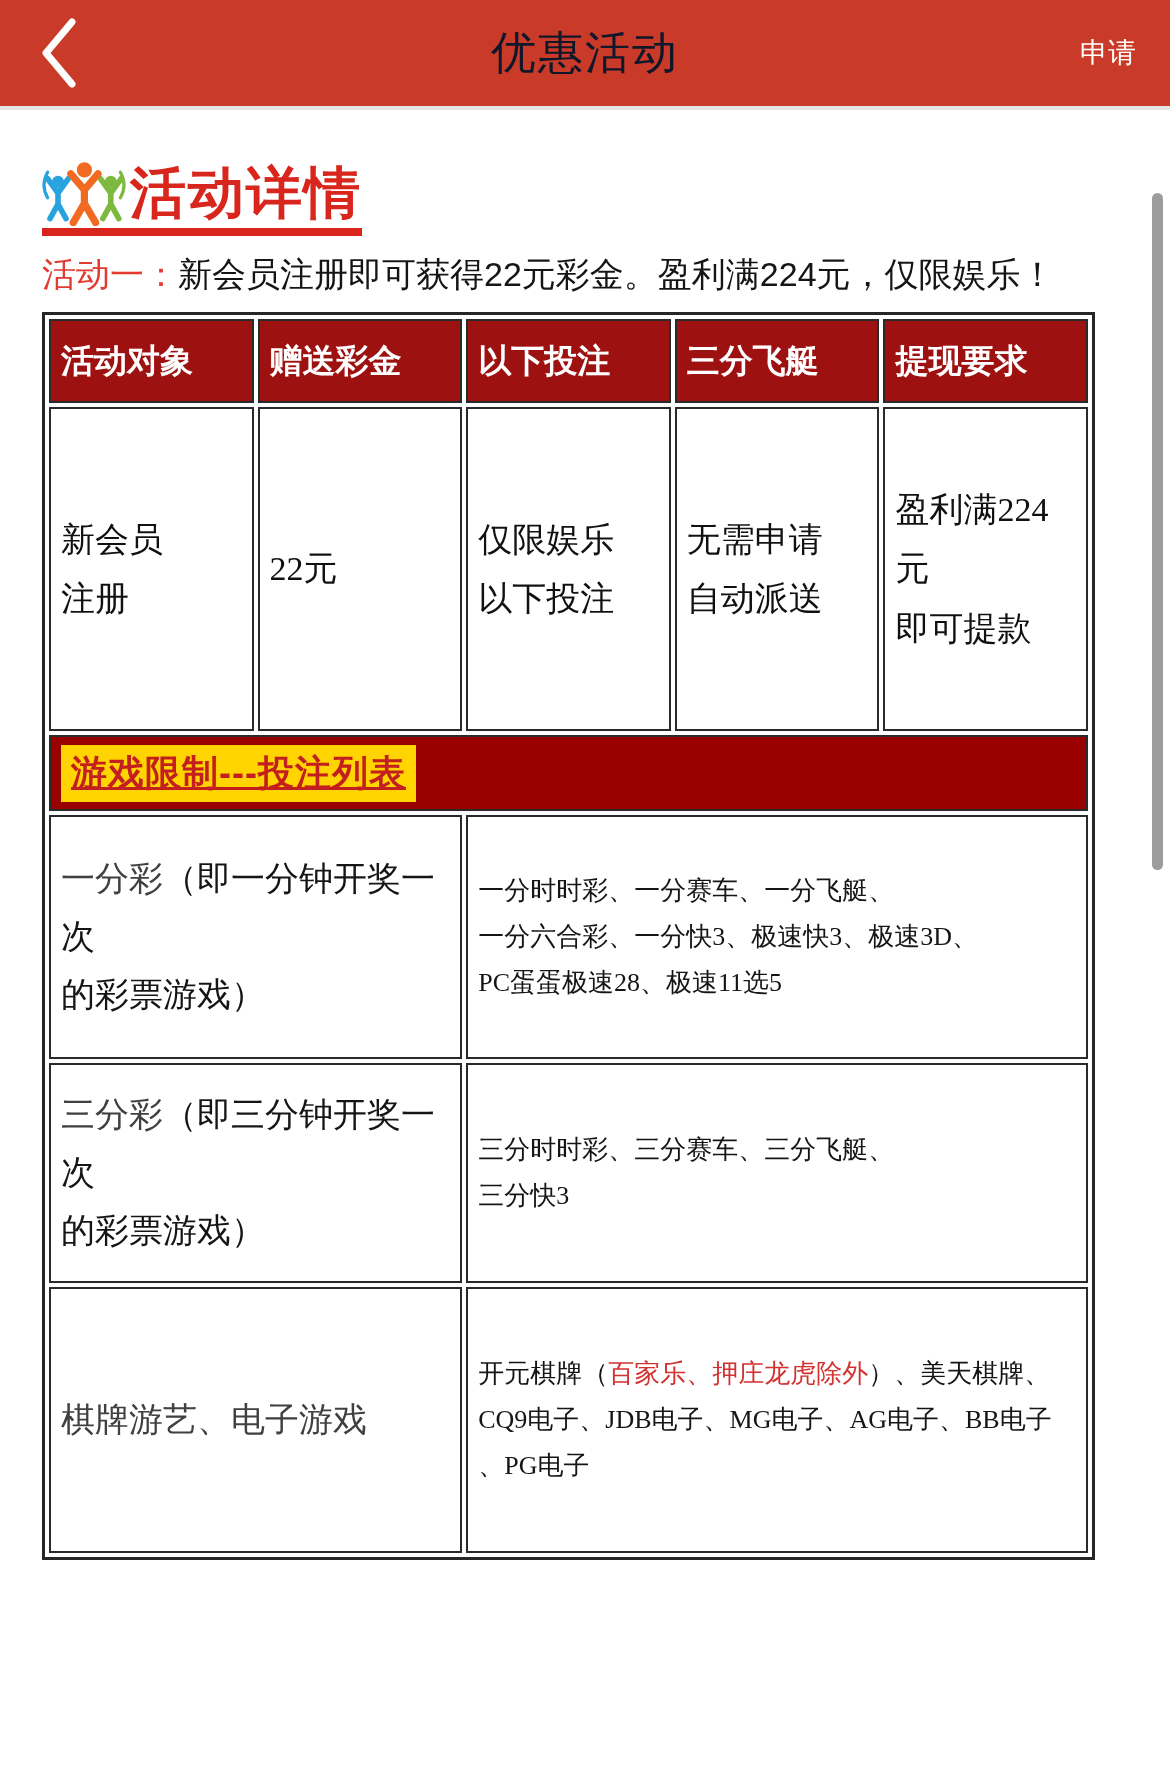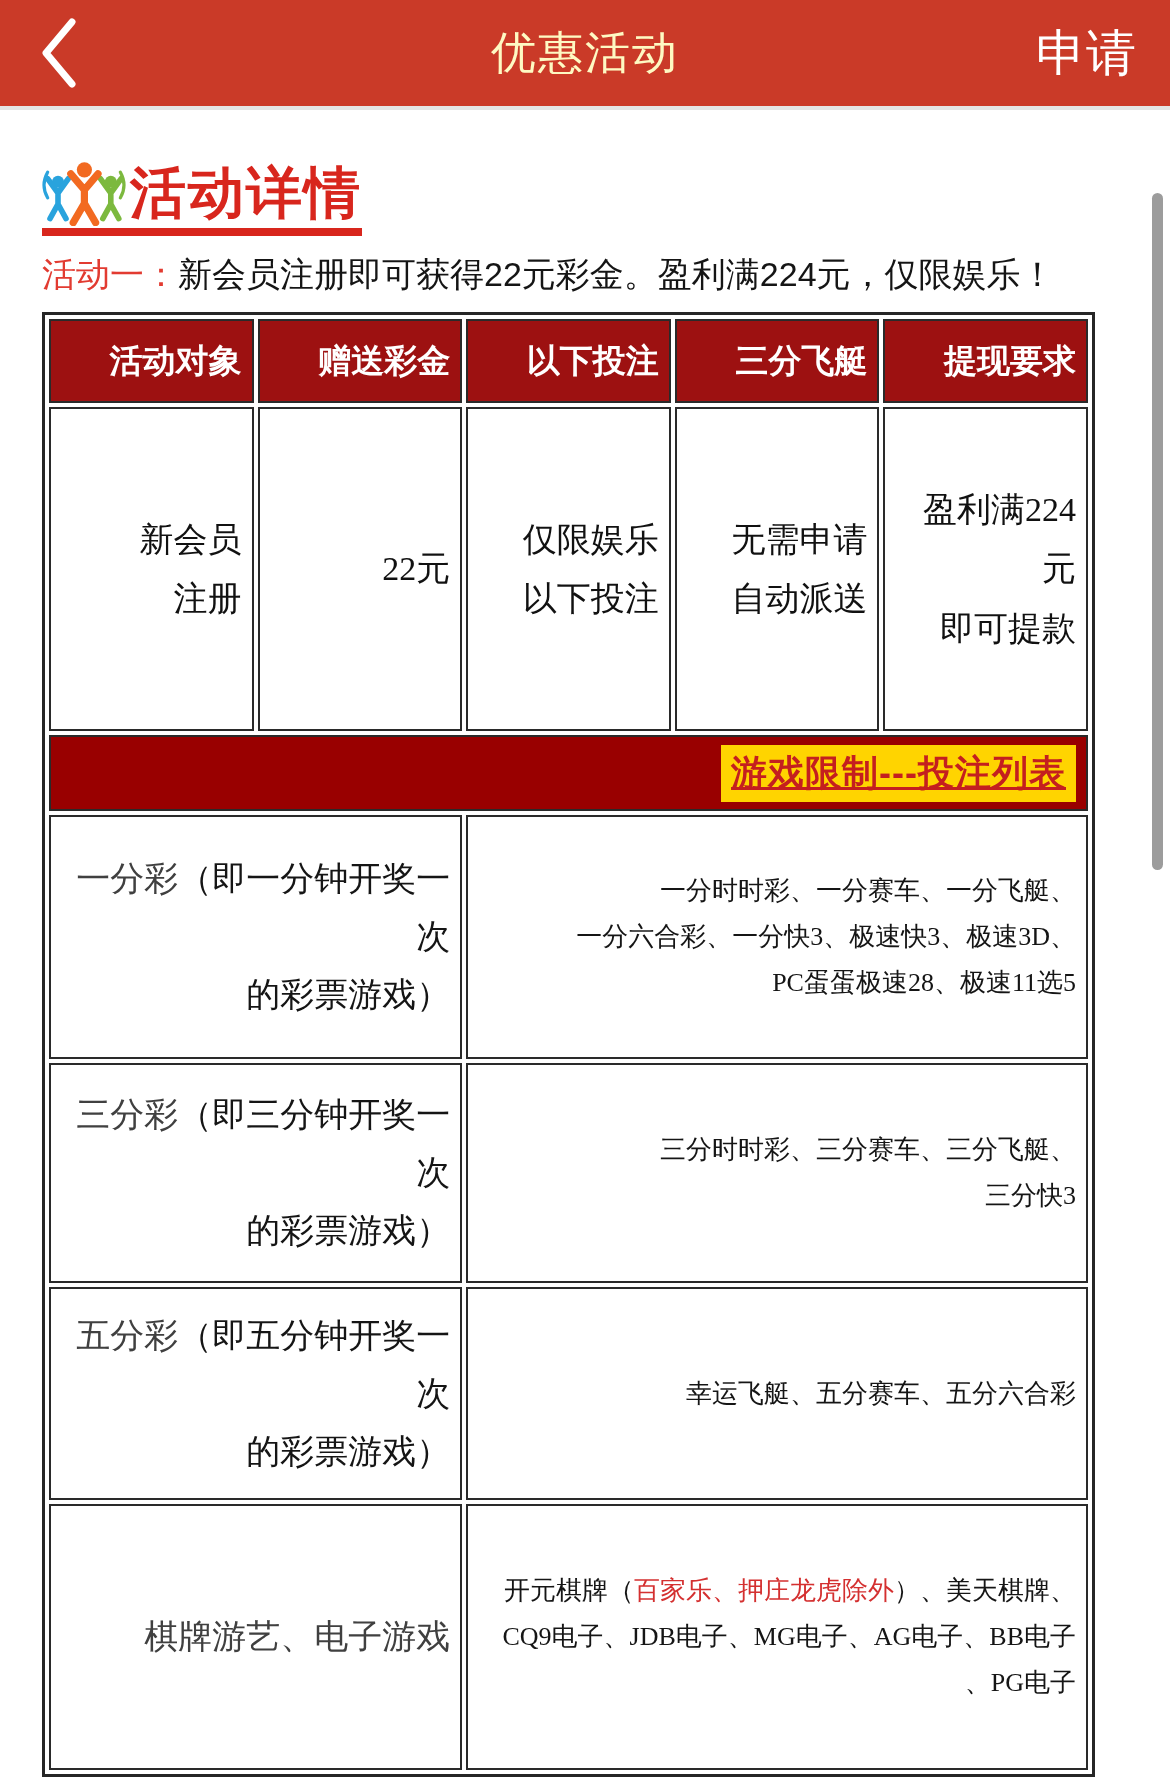--- a/index.html
+++ b/index.html
@@ -10,24 +10,24 @@
   
   .topbar {
     height:106px; background:#ca3a28; position:relative;
     display:flex; align-items:center; justify-content:center;
     border-bottom:4px solid #e4e4e4;
   }
   .topbar .back {
     position:absolute; left:34px; top:16px; width:48px; height:74px;
     background:transparent; border:none; cursor:pointer; padding:0;
   }
-  .topbar .title { color:#fef9c3; font-size:45px; font-weight:500; letter-spacing:2px; }
+  .topbar .title { color:#0f172a; font-size:45px; font-weight:500; letter-spacing:2px; }
   .topbar .apply {
     position:absolute; right:28px; top:0; height:106px; display:flex; align-items:center;
-    color:#ffffff; font-size:50px; background:transparent; border:none; cursor:pointer;
+    color:#ffffff; font-size:28px; background:transparent; border:none; cursor:pointer;
   }
   
   .scroll-thumb {
     position:absolute; right:7px; top:193px; width:11px; height:677px;
     background:#9c9c9c; border-radius:6px;
   }
   
   .page { padding:0 42px; }
   .logo-wrap {
     margin-top:50px; display:inline-flex; align-items:center;
@@ -37,21 +37,21 @@
   .logo-text { color:#d8261d; font-size:56px; font-weight:900; letter-spacing:2px; line-height:1; }
   .activity-line { margin-top:16px; font-size:34px; color:#151515; line-height:1.3; }
   .activity-line .red { color:#e23b31;margin-top:44px; }
   
   table.promo {
     margin-top:16px; width:1053px; table-layout:fixed;
     border-collapse:separate; border-spacing:4px;
     border:3px solid #262626; background:#ffffff;
   }
   table.promo th, table.promo td {
-    border:2px solid #2a2a2a; text-align:right; vertical-align:middle;
+    border:2px solid #2a2a2a; text-align:left; vertical-align:middle;
     overflow:hidden; padding:0 10px;
   }
   th.col-head {
     background:#9d1111; color:#ffffff; font-size:33px; font-weight:700;
     height:80px; font-family:"Liberation Sans", sans-serif;
   }
   td.info-cell {
     height:320px; font-size:34px; color:#111111; line-height:1.75;
     white-space:pre-line; font-family:"Liberation Serif", serif;
   }
@@ -157,25 +157,20 @@
       <td class="gright" colspan="3">一分时时彩、一分赛车、一分飞艇、
 一分六合彩、一分快3、极速快3、极速3D、
 PC蛋蛋极速28、极速11选5</td>
     </tr>
     <tr class="r2">
       <td class="gleft" colspan="2"><span class="gname">三分彩</span><span class="note">（即三分钟开奖一次
 的彩票游戏）</span></td>
       <td class="gright" colspan="3">三分时时彩、三分赛车、三分飞艇、
 三分快3</td>
     </tr>
-    <tr class="r3">
-      <td class="gleft" colspan="2"><span class="gname">五分彩</span><span class="note">（即五分钟开奖一次
-的彩票游戏）</span></td>
-      <td class="gright" colspan="3">幸运飞艇、五分赛车、五分六合彩</td>
-    </tr>
     <tr class="r4">
       <td class="gleft" colspan="2"><span class="gname">棋牌游艺、电子游戏</span></td>
       <td class="gright" colspan="3"><span>开元棋牌（</span><span class="excl">百家乐、押庄龙虎除外</span><span>）、美天棋牌、CQ9电子、JDB电子、MG电子、AG电子、BB电子 、PG电子</span></td>
     </tr>
     </tbody>
   </table>
 
 </main>
 
 </body></html>

